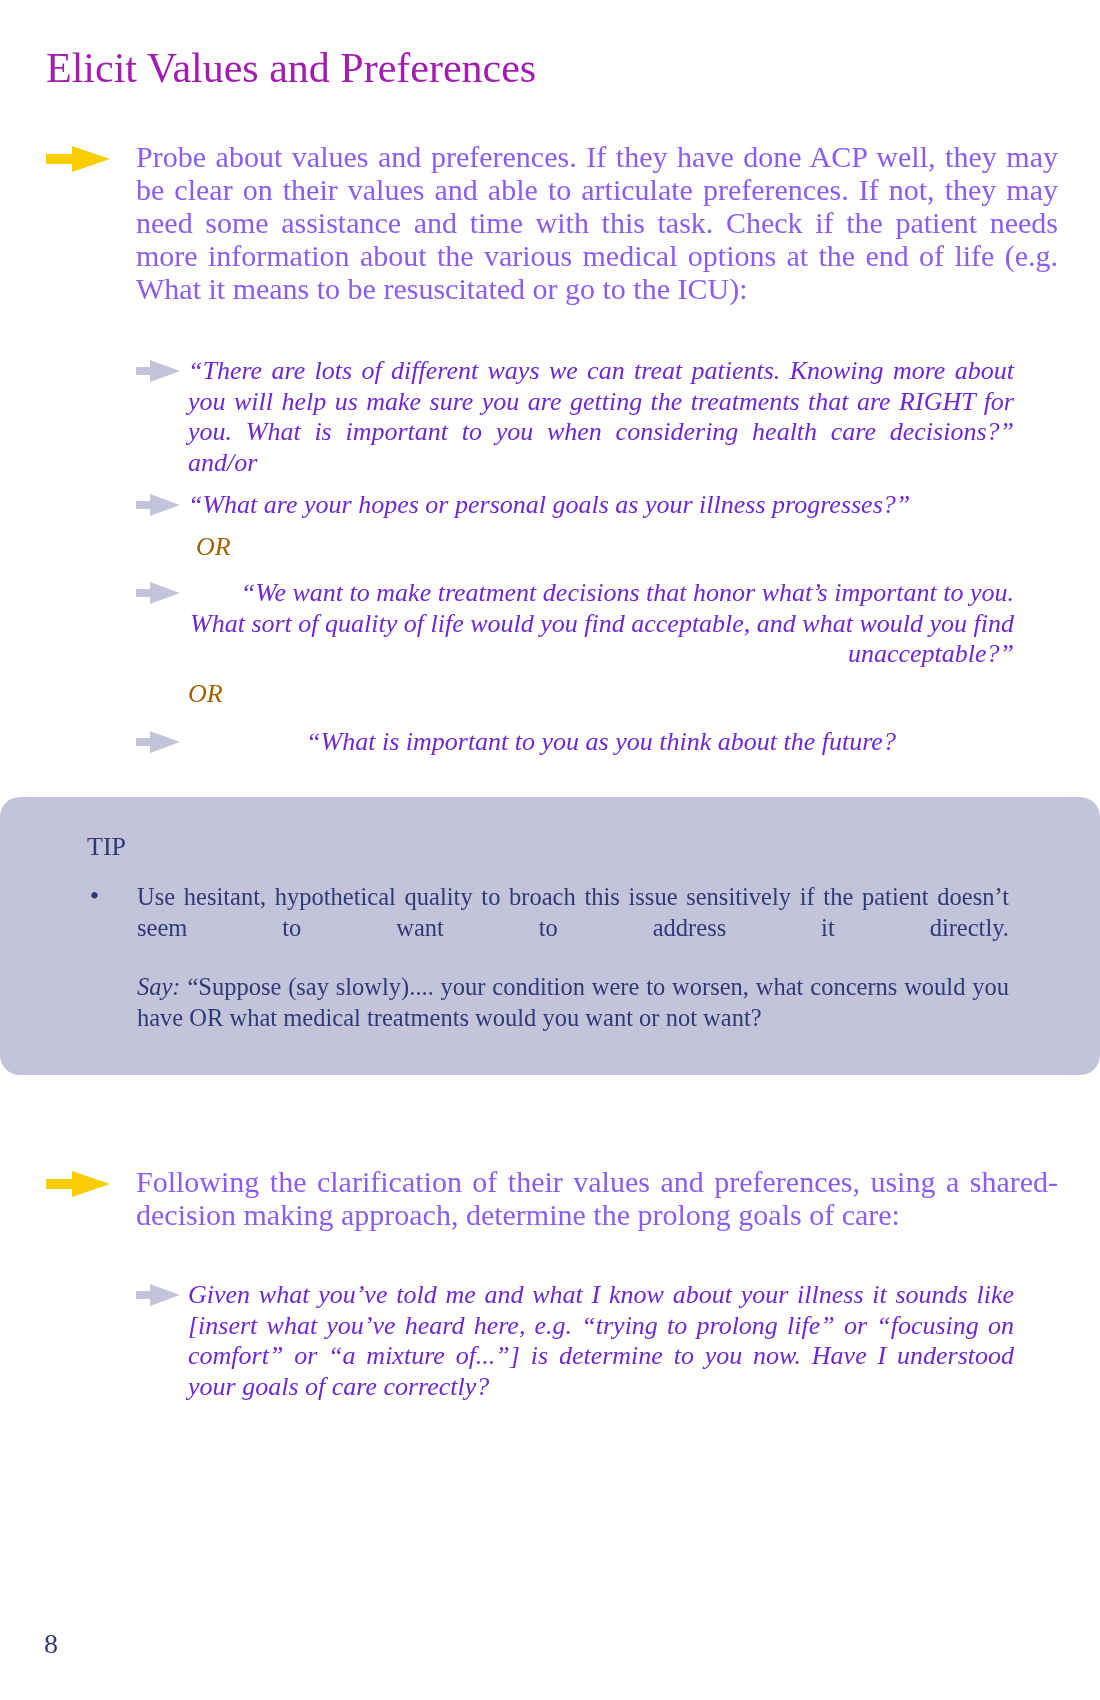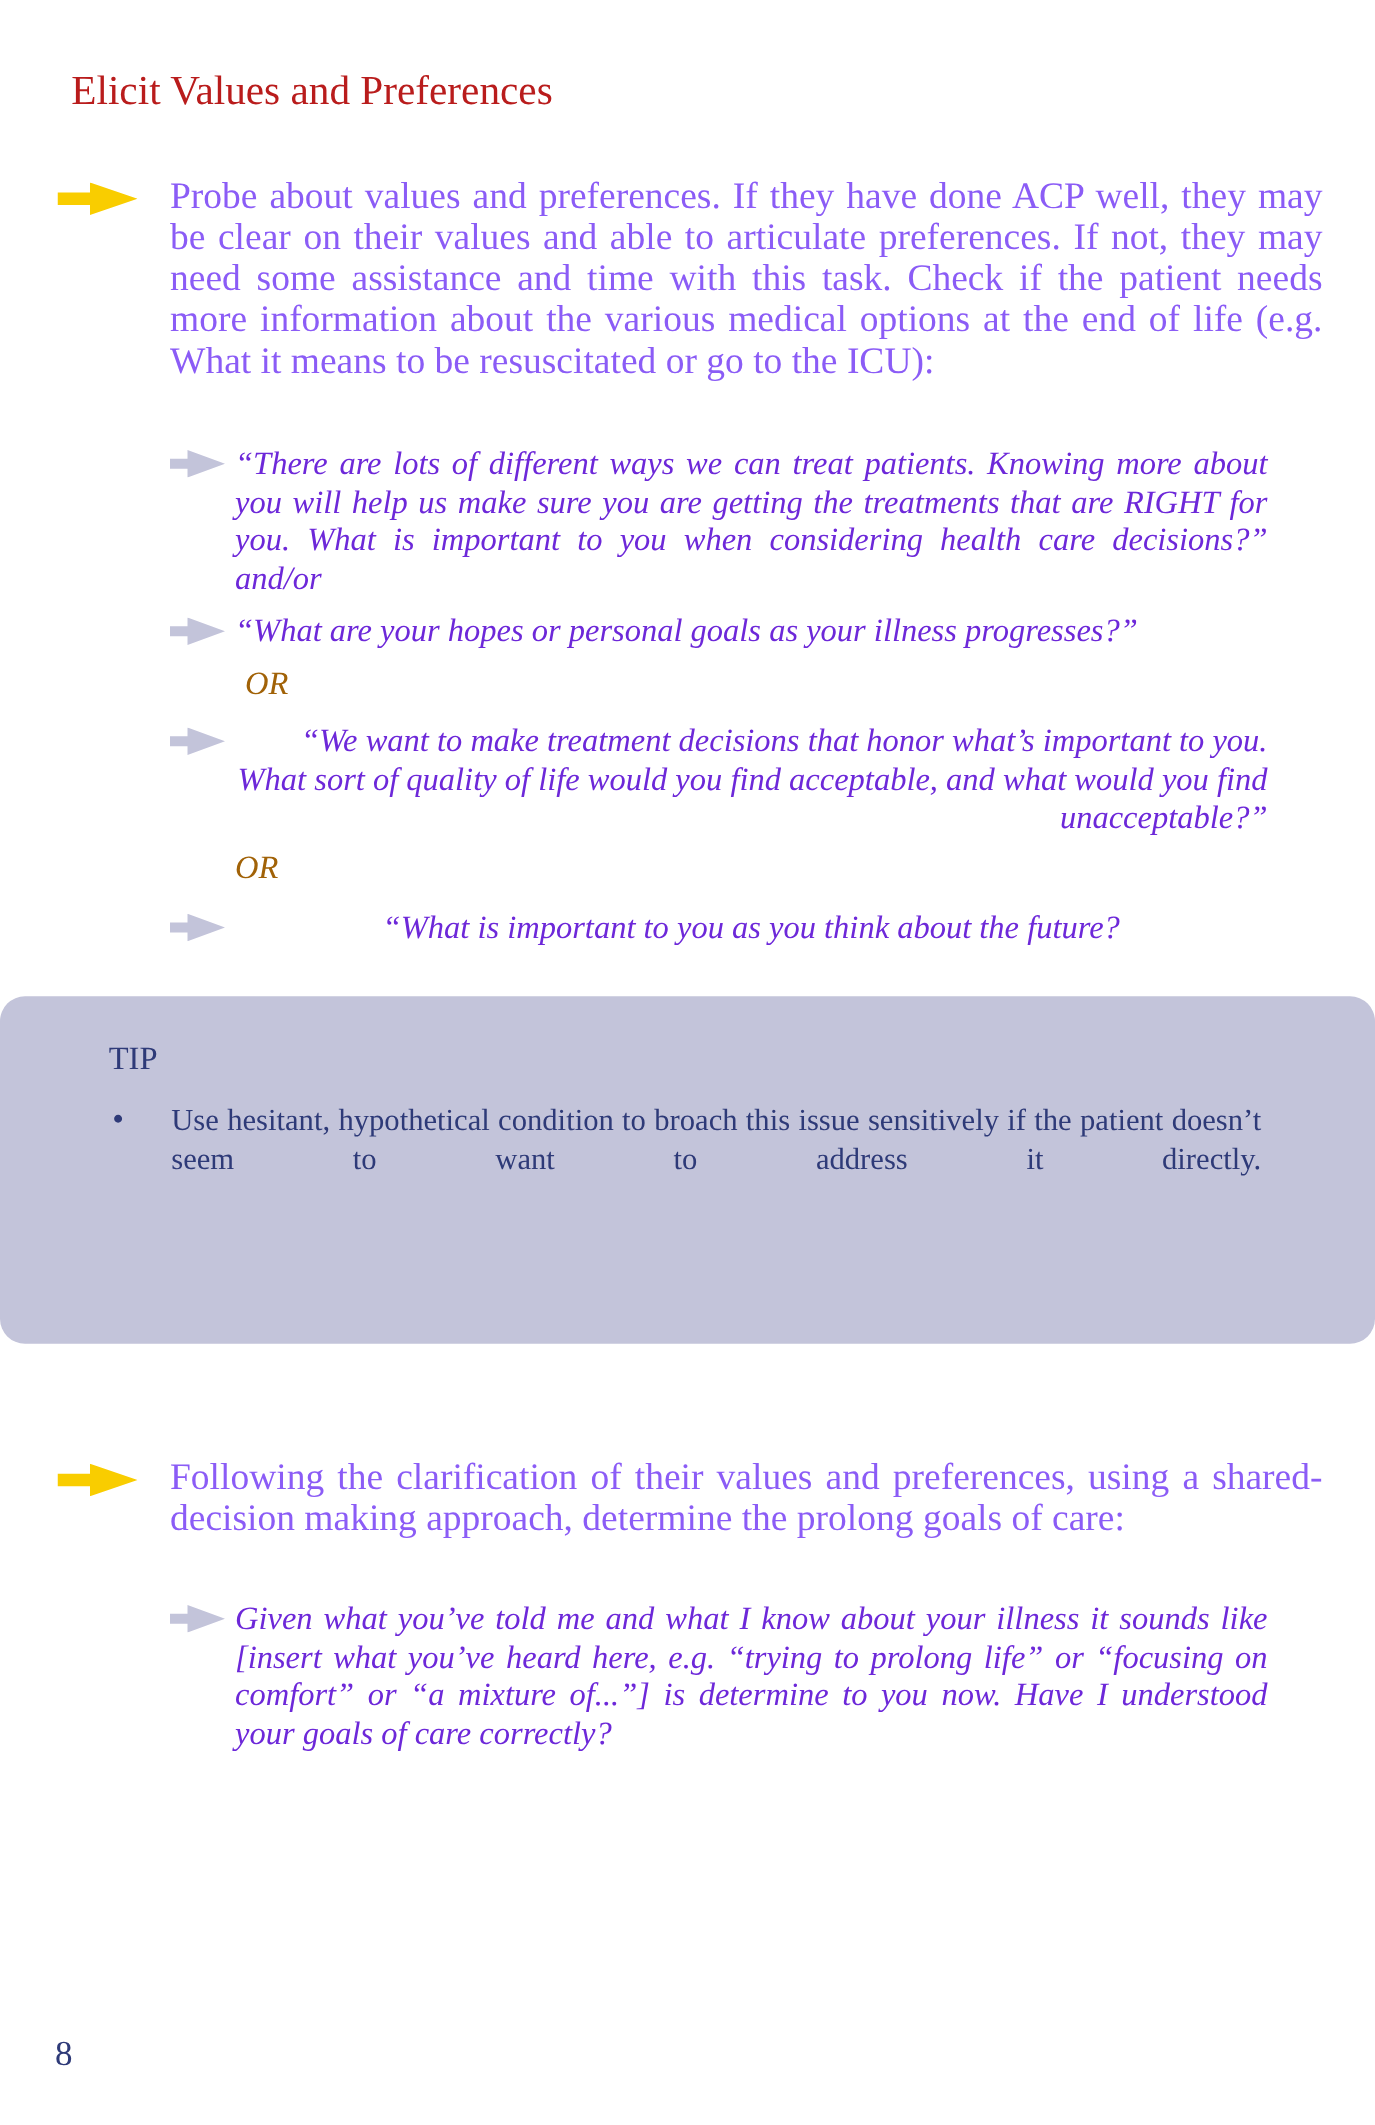--- a/index.html
+++ b/index.html
@@ -13,23 +13,23 @@
       position: relative;
       overflow: hidden;
       color: #2e3a78;
       font-family: "DejaVu Serif", "Liberation Serif", serif;
     }
     .page-title {
       position: absolute;
       left: 46px;
       top: 44px;
       font-family: "Liberation Serif", serif;
-      font-size: 33px;
-      color: #b91c1c;
-      margin: 11px;
+      font-size: 42px;
+      color: #a21caf;
+      margin: 0;
       font-weight: normal;
     }
     .main-item {
       position: absolute;
       left: 46px;
       width: 1000px;
     }
     .main-arrow {
       position: absolute;
       left: 0;
@@ -170,21 +170,24 @@
 <div class="sub-item" style="top:727px;">
   <svg class="sub-arrow" viewBox="0 0 44 22" style="top:4px;">
     <polygon points="0,7 14,7 14,0 44,11 14,22 14,15 0,15" fill="#c3c4da"></polygon>
   </svg>
   <div class="sub-text" style="text-align:center;">“What is important to you as you think about the future?</div>
 </div>
 
 <div class="tip-box">
   <div class="tip-heading">TIP</div>
   <div class="tip-bullet">•</div>
-  <div class="tip-text" style="top:85px;">Use hesitant, hypothetical condition to broach this issue sensitively if the patient doesn’t seem to want to address it directly.</div>
+  <div class="tip-text" style="top:85px;">Use hesitant, hypothetical quality to broach this issue sensitively if the patient doesn’t seem to want to address it directly.</div>
+  <div class="tip-say" style="top:175px;">
+    <span class="say-label">Say:</span><span> “Suppose (say slowly).... your condition were to worsen, what concerns would you have OR what medical treatments would you want or not want?</span>
+  </div>
 </div>
 
 <div class="main-item" style="top:1165px;">
   <svg class="main-arrow" viewBox="0 0 64 26" style="top:6px;">
     <polygon points="0,8 26,8 26,0 64,13 26,26 26,18 0,18" fill="#f9cd00"></polygon>
   </svg>
   <div class="main-text">Following the clarification of their values and preferences, using a shared-decision making approach, determine the prolong goals of care:</div>
 </div>
 
 <div class="sub-item" style="top:1280px;">

